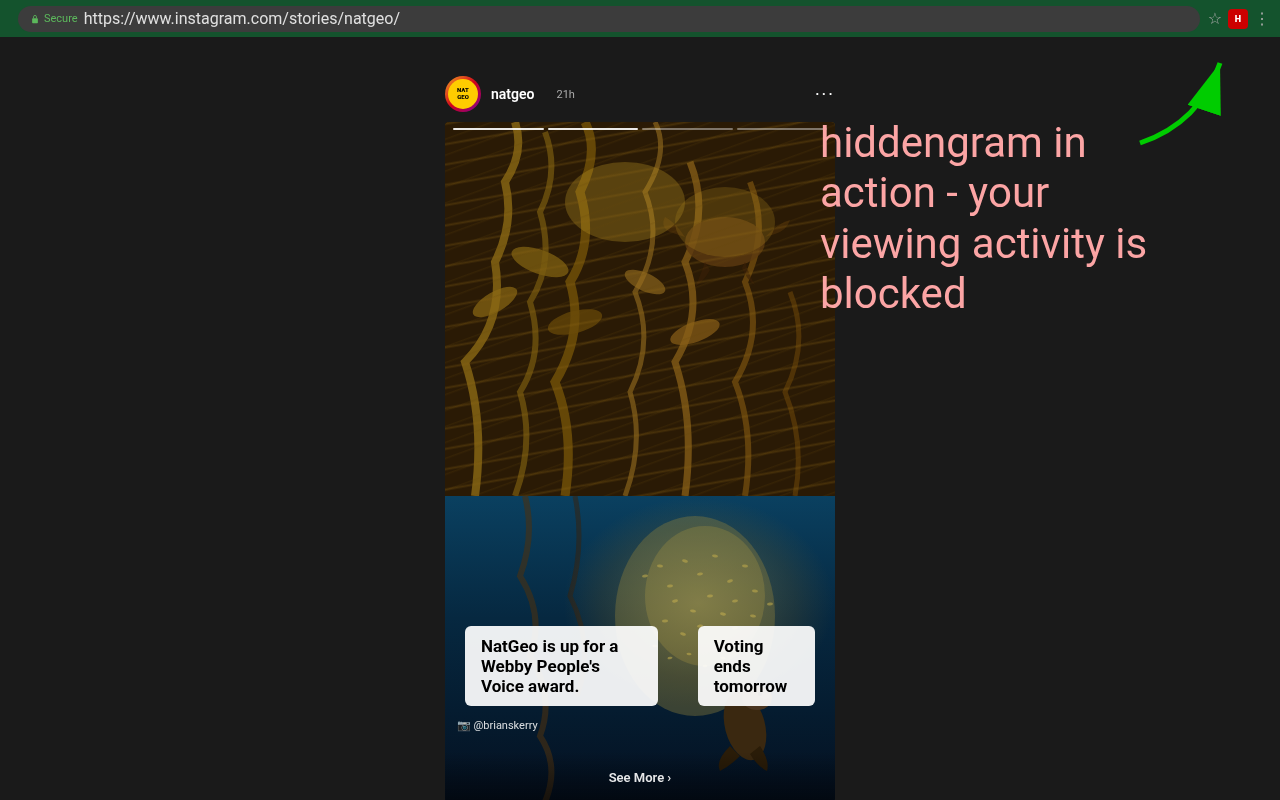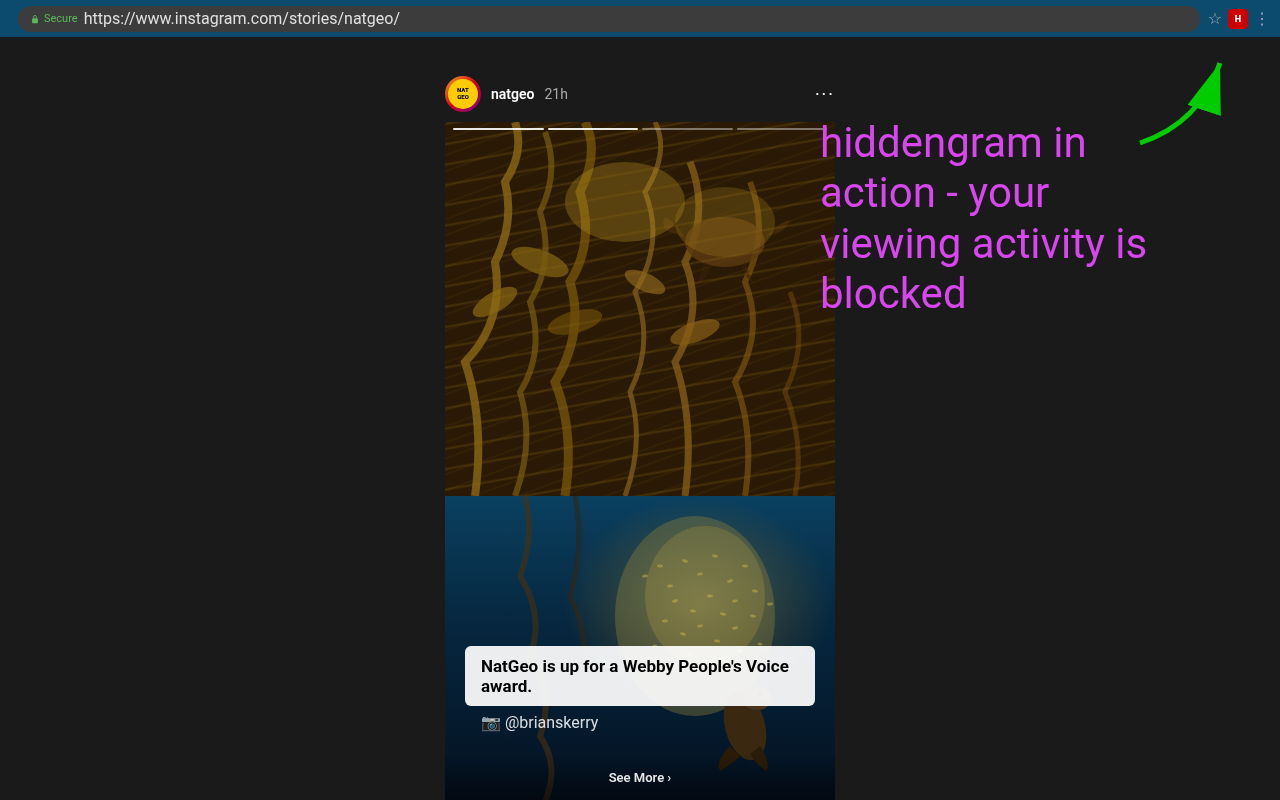--- a/index.html
+++ b/index.html
@@ -9,21 +9,21 @@
       height: 800px;
       background: #1a1a1a;
       font-family: -apple-system, BlinkMacSystemFont, 'Segoe UI', Roboto, sans-serif;
       overflow: hidden;
     }
 
     
     .browser-chrome {
       width: 100%;
       height: 38px;
-      background: #0c4a6e;
+      background: #14532d;
       display: flex;
       align-items: center;
       padding: 12px 10px;
       border-bottom: 1px solid #1a1a1a;
     }
 
     .address-bar-container {
       flex: 1;
       display: flex;
       align-items: center;
@@ -137,21 +137,22 @@
     }
 
     .story-username {
       color: #ffffff;
       font-size: 14px;
       font-weight: 600;
     }
 
     .story-time {
       color: #aaaaaa;
-      font-size: 14px;
+      font-size: 11px;
+      margin-left: 12px;
     }
 
     .story-more {
       margin-left: auto;
       color: #ffffff;
       font-size: 18px;
       cursor: pointer;
       letter-spacing: 2px;
     }
 
@@ -265,23 +266,23 @@
       padding: 10px 16px;
       margin: 6px 20px;
       border-radius: 6px;
       display: inline-block;
       width: fit-content;
     }
 
     .story-attribution {
       position: absolute;
       bottom: 70px;
-      left: 36px;
+      left: 12px;
       color: rgba(255,255,255,0.85);
-      font-size: 16px;
+      font-size: 11px;
       z-index: 6;
       text-align: center;
     }
 
     .see-more-bar {
       position: absolute;
       bottom: 0;
       left: 0;
       right: 0;
       height: 50px;
@@ -293,21 +294,21 @@
       font-weight: 600;
       z-index: 6;
       background: linear-gradient(to top, rgba(0,0,0,0.5), transparent);
     }
 
     
     .hiddengram-text {
       position: absolute;
       right: 80px;
       top: 80px;
-      color: #d946ef;
+      color: #fca5a5;
       font-size: 42px;
       font-weight: 400;
       line-height: 1.2;
       max-width: 380px;
     }
 
     .arrow-svg {
       position: absolute;
       top: 5px;
       right: 40px;
@@ -452,20 +453,21 @@
               <path d="M5 60 Q-10 75 -5 85 Q5 80 15 70 Z" fill="#2a1c08"></path>
               <path d="M35 60 Q45 75 42 85 Q32 80 25 68 Z" fill="#2a1c08"></path>
             </g>
           </svg>
         </div>
       </div>
 
       <div class="story-text-overlays">
         <div style="display:flex; align-items:center; padding: 0 0 30px 0;">
           <div class="text-badge">NatGeo is up for a Webby People's Voice award.</div>
+          <div class="text-badge">Voting ends tomorrow</div>
         </div>
       </div>
 
       <div class="story-attribution">📷 @brianskerry</div>
 
       <div class="see-more-bar">See More  ›</div>
 
     </div>
   </div>
 

